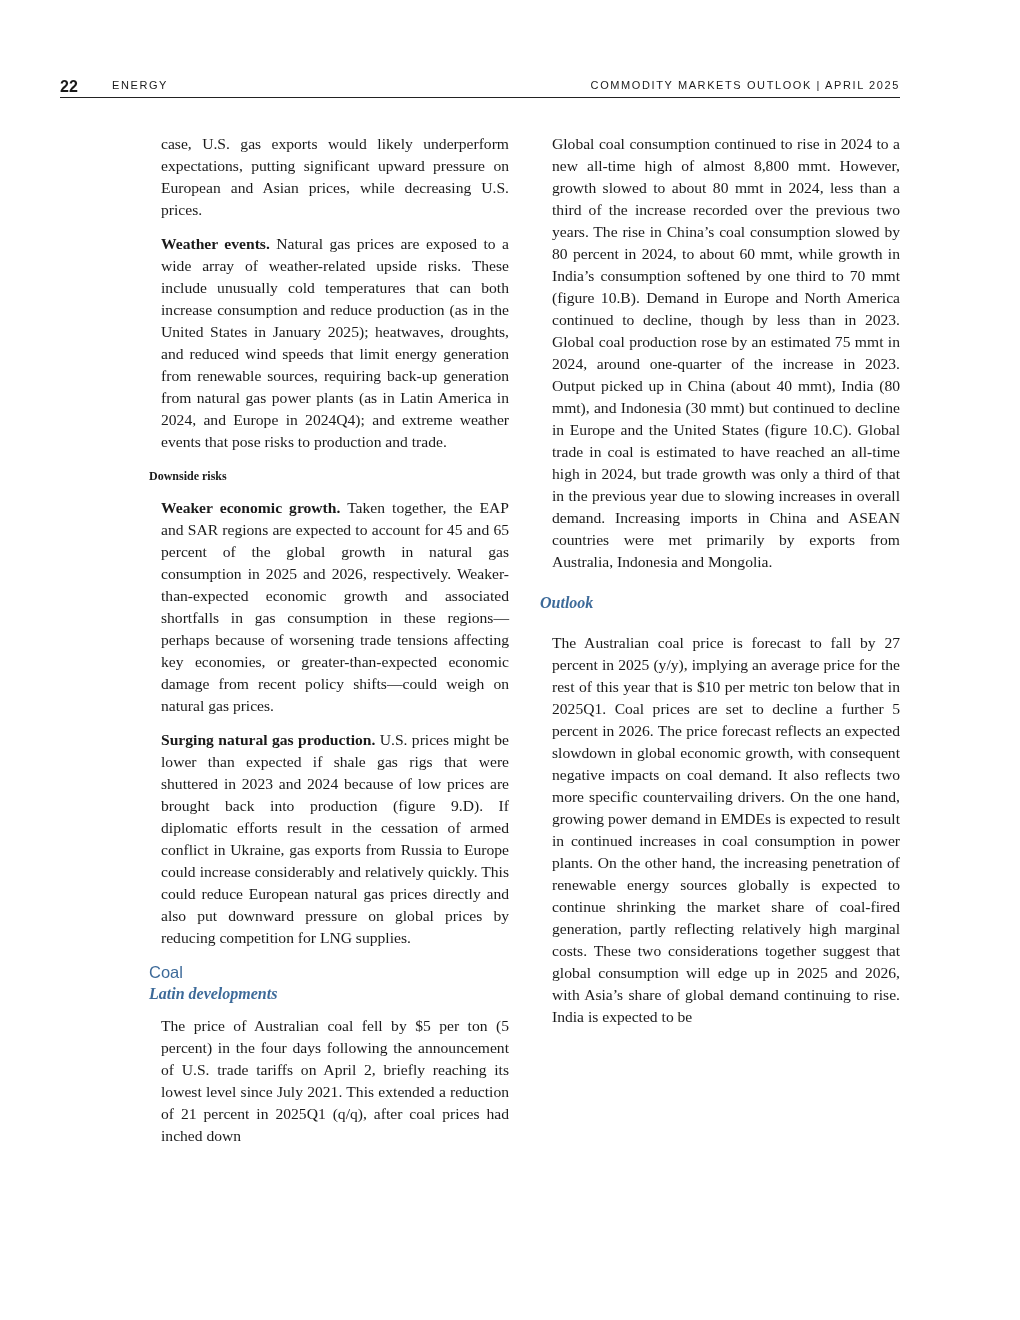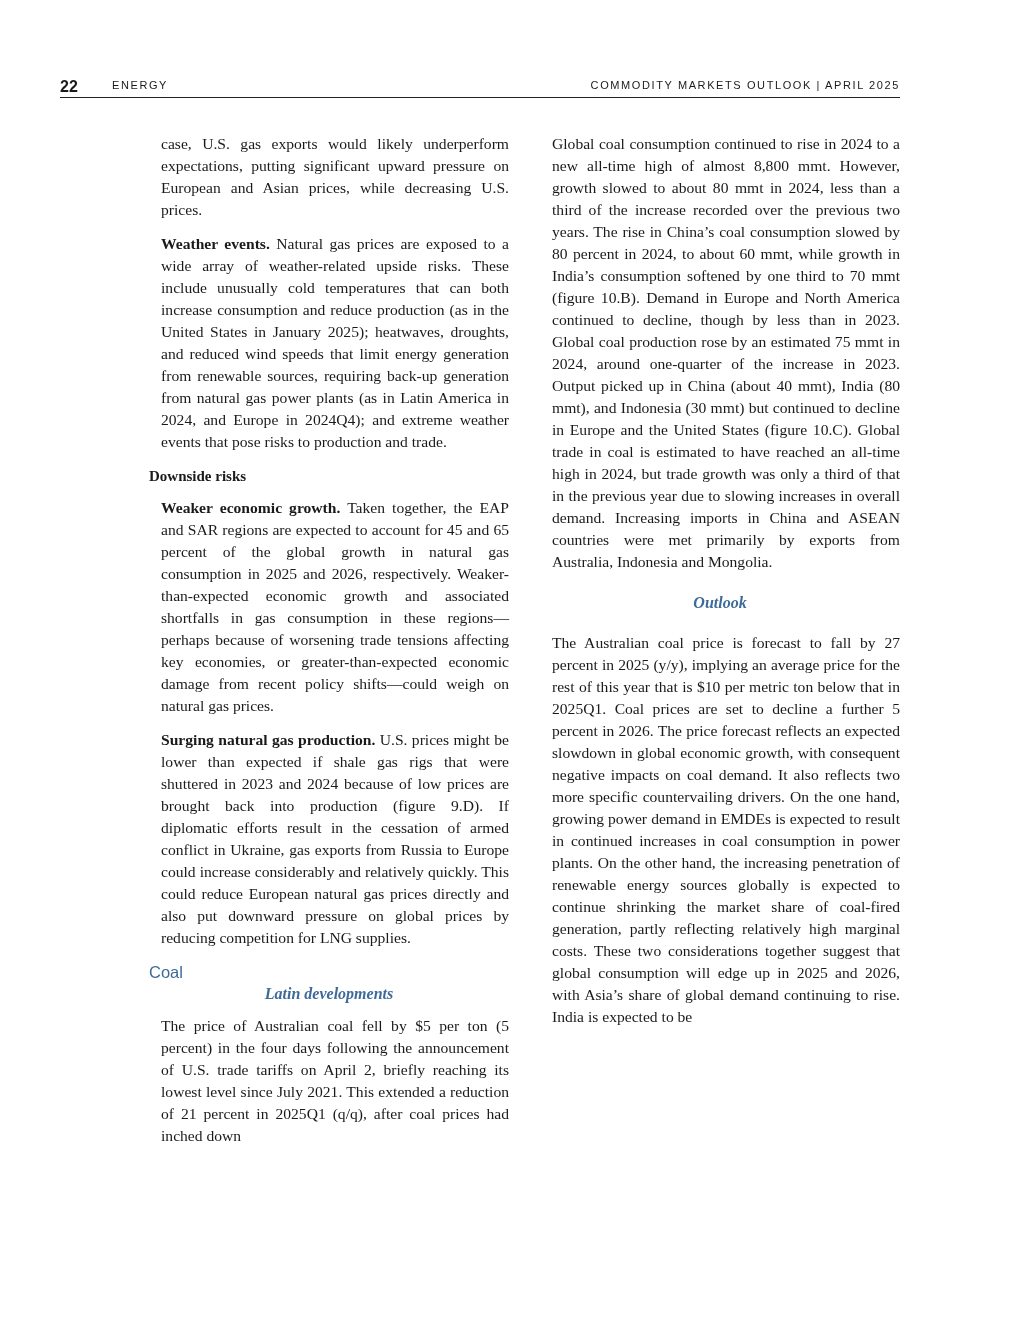--- a/index.html
+++ b/index.html
@@ -7,23 +7,23 @@
   .header { position: absolute; left: 60px; top: 77px; width: 840px; height: 20px; border-bottom: 1px solid #222; font-family: "Liberation Sans", sans-serif; font-size: 11px; letter-spacing: 1.6px; }
   .header .pnum { position: absolute; left: 0; top: 1px; font-weight: bold; letter-spacing: 0; font-size: 16px; }
   .header .section { position: absolute; left: 45px; top: 2px; margin-left: 7px; }
   .header .pub { position: absolute; right: 0; top: 2px; text-align: center; }
   .col { position: absolute; top: 133px; width: 360px; font-family: "Liberation Serif", serif; font-size: 15.6px; line-height: 22px; }
   .col.left { left: 149px; }
   .col.right { left: 540px; }
   .col p { margin: 0 0 12px 12px; text-align: justify; }
   .col p.tight { margin-bottom: 19px; }
   .b { font-weight: bold; }
-  h3.sub { margin: 0 0 10px 0; font-size: 15px; font-weight: bold; font-family: "Liberation Serif", serif; }
+  h3.sub { margin: 0 0 10px 0; font-size: 12px; font-weight: bold; font-family: "Liberation Serif", serif; }
   h2.coal { margin: 0 0 0 0; font-family: "Liberation Sans", sans-serif; font-weight: normal; font-size: 16.5px; color: #3d6a99; }
-  h3.blue { margin: 0 0 10px 0; font-style: italic; font-weight: bold; font-size: 16px; color: #3d6a99; font-family: "Liberation Serif", serif; text-align: center; }
+  h3.blue { margin: 0 0 10px 0; font-style: italic; font-weight: bold; font-size: 16px; color: #3d6a99; font-family: "Liberation Serif", serif; }
   .gap { height: 8px; }
 </style>
 </head>
 <body>
 
 <div class="header">
   <span class="pnum">22</span>
   <span class="section">ENERGY</span>
   <span class="pub">COMMODITY MARKETS OUTLOOK | APRIL 2025</span>
 </div>

